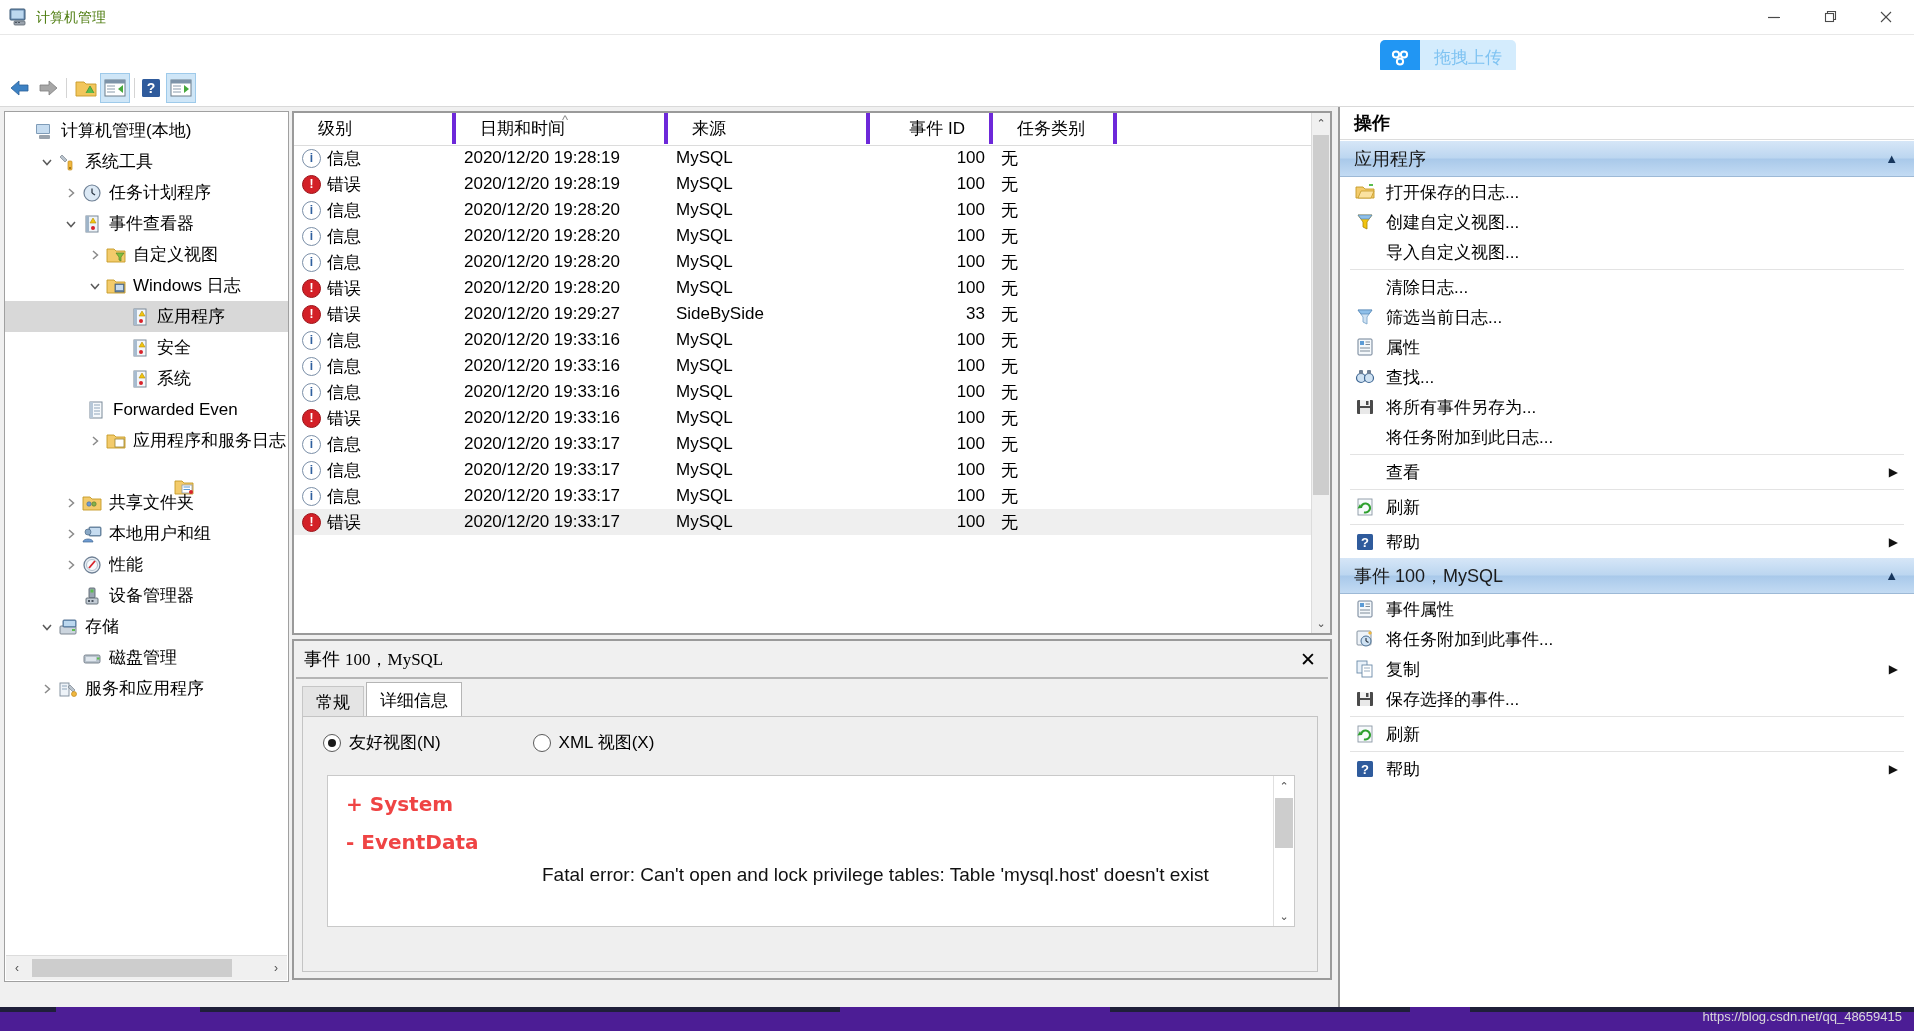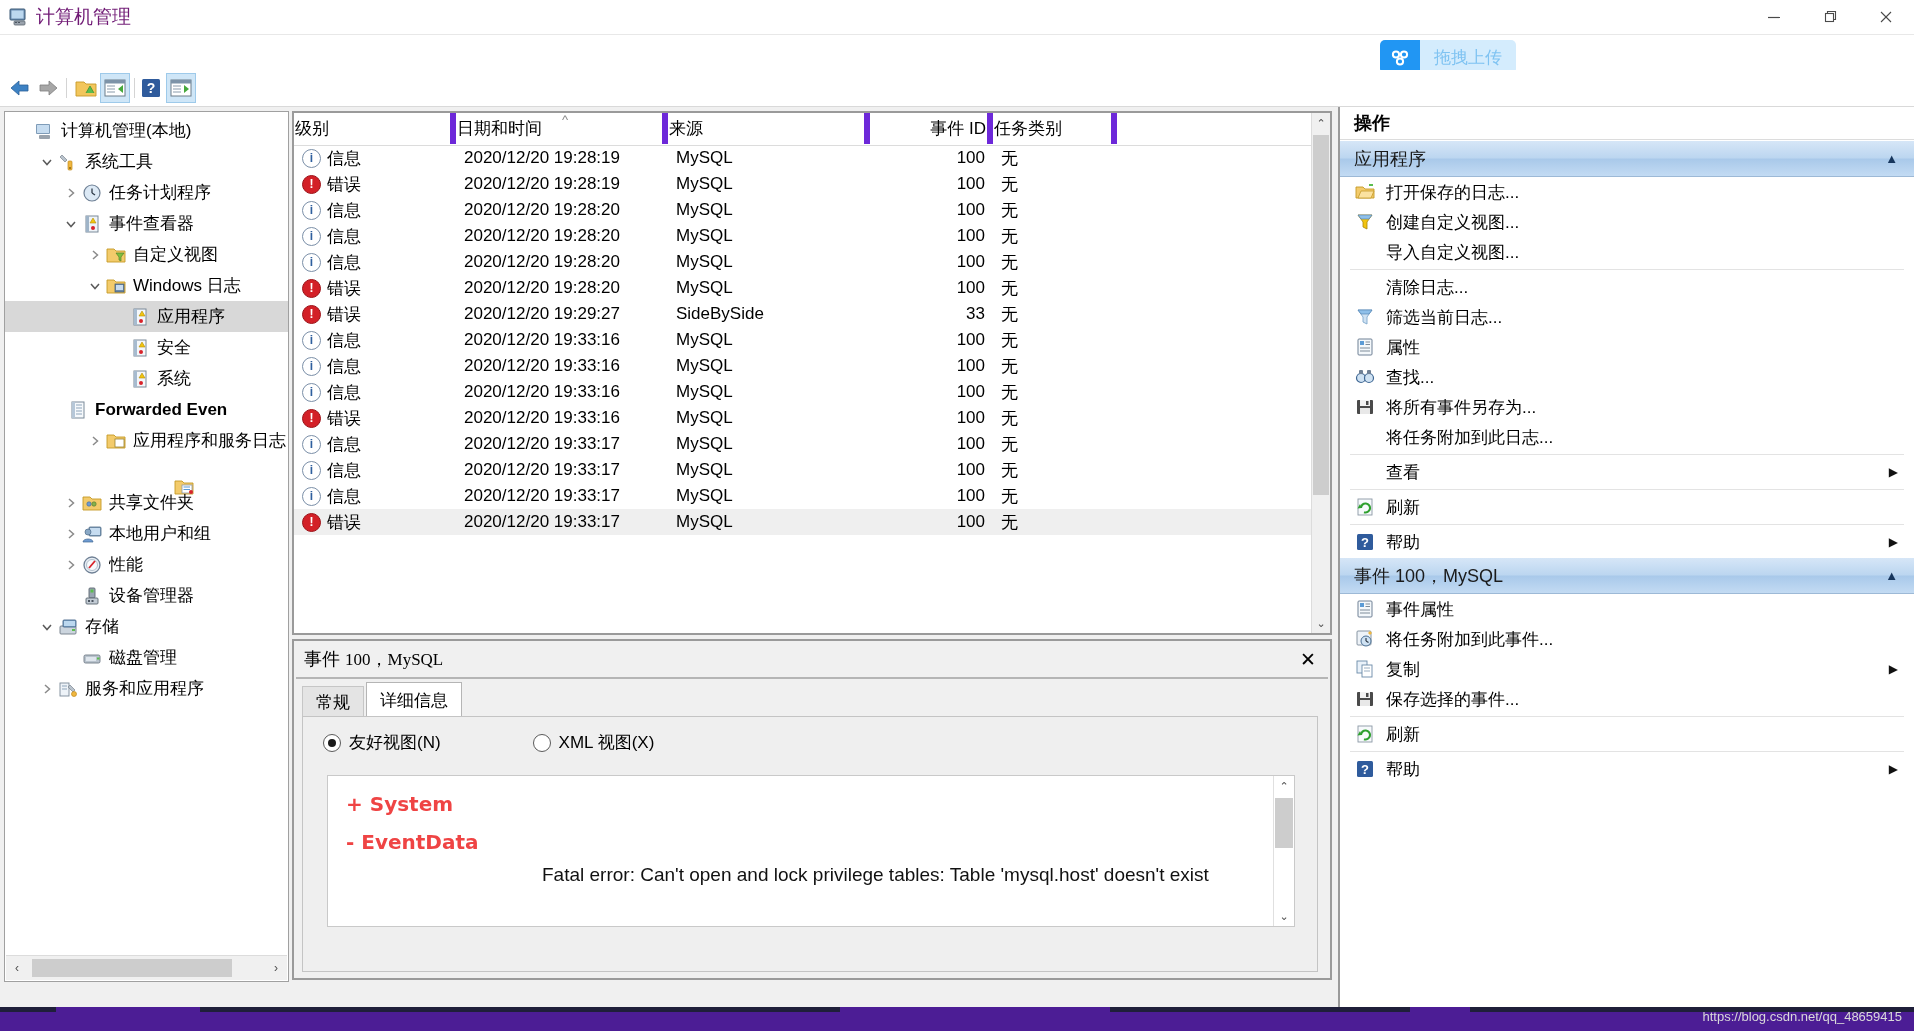--- a/index.html
+++ b/index.html
@@ -7,21 +7,21 @@
     width:1914px;height:1031px;overflow:hidden;
     font-family:"Liberation Sans","DejaVu Sans",sans-serif;
     background:#ffffff;
     -webkit-font-smoothing:antialiased;
   }
   .app{position:relative;width:1914px;height:1031px;background:#ffffff;}
 
   
   .titlebar{position:absolute;left:0;top:0;width:1914px;height:34px;background:#ffffff;border-bottom:1px solid #e8e8e8;}
   .title-icon{position:absolute;left:8px;top:6px;width:22px;height:22px;}
-  .title-text{position:absolute;left:36px;top:5px;font-size:19px;color:#701a75;line-height:24px;}
+  .title-text{position:absolute;left:36px;top:5px;font-size:14px;color:#4d7c0f;line-height:24px;}
   .winbtn{position:absolute;top:0;width:56px;height:34px;display:flex;align-items:center;justify-content:center;color:#4a4a4a;}
   .wb-min{right:112px;}
   .wb-max{right:56px;}
   .wb-close{right:0;}
 
   
   .menubar{position:absolute;left:0;top:34px;width:1914px;height:36px;background:#ffffff;border-bottom:1px solid #ffffff;}
   .menuitem{position:absolute;top:0;height:36px;display:flex;align-items:center;padding:0 12px;font-size:18px;color:#000;}
 
   
@@ -49,21 +49,21 @@
   
   .treehs{position:absolute;left:1px;bottom:1px;width:281px;height:24px;background:#f0f0f0;border-top:1px solid #dcdcdc;}
   .hs-arrow{position:absolute;top:0;width:22px;height:24px;display:flex;align-items:center;justify-content:center;font-size:12px;color:#505050;}
   .hs-thumb{position:absolute;left:26px;top:3px;width:200px;height:18px;background:#cdcdcd;}
 
   
   .center{position:absolute;left:292px;top:4px;width:1040px;height:869px;}
 
   .listbox{position:absolute;left:0;top:0;width:1040px;height:524px;background:#fff;border:2px solid #9a9a9a;box-sizing:border-box;overflow:hidden;}
   .lhead{position:absolute;left:0;top:0;height:32px;width:1022px;background:#fff;border-bottom:1px solid #dcdcdc;}
-  .lhcell{position:absolute;top:0;height:31px;display:flex;align-items:center;font-size:17px;color:#000;border-right:6px solid #6d28d9;box-sizing:border-box;padding:0 1px;}
+  .lhcell{position:absolute;top:0;height:31px;display:flex;align-items:center;font-size:17px;color:#000;border-right:4px solid #6d28d9;box-sizing:border-box;padding:0 24px;}
   .lhcell.num{justify-content:flex-end;}
   .sortmark{position:absolute;top:-1px;font-size:13px;color:#888;}
   .rows{position:absolute;left:0;top:32px;width:1022px;}
   .lrow{position:relative;height:26px;font-size:17px;color:#000;}
   .lrow.sel{background:#efefef;}
   .lc{position:absolute;top:0;height:26px;display:flex;align-items:center;white-space:nowrap;padding:0 8px;box-sizing:border-box;}
   .lc.num{justify-content:flex-end;}
   .sevicon{width:17px;height:17px;border-radius:50%;margin-right:6px;flex:0 0 17px;display:flex;align-items:center;justify-content:center;font-size:12px;font-weight:bold;color:#fff;}
   .sev-info{background:#ffffff;border:1.6px solid #7b8fa8;color:#2f5f9e;}
   .sev-err{background:#d32027;border:1px solid #9d1218;color:#fff;}
@@ -322,21 +322,21 @@
             <span class="ticon">
               <svg width="20" height="20" viewBox="0 0 20 20">
                 <rect x="4" y="2" width="12" height="16" fill="#f4f7fa" stroke="#7b8a99" stroke-width="1"></rect>
                 <rect x="4" y="2" width="3" height="16" fill="#a7bbcf"></rect>
                 <path d="M12 4 l3 5 h-6 z" fill="#f2c40f" stroke="#b18f06" stroke-width="0.6"></path>
                 <circle cx="11" cy="14" r="2" fill="#d8232a"></circle>
               </svg>
             </span>
             <span class="tlabel">系统</span>
           </div>
-          <div class="tnode" style="padding-left: 42px; font-weight: bold;">
+          <div class="tnode" style="padding-left: 60px;">
             <span class="twist"></span>
             <span class="ticon">
               <svg width="20" height="20" viewBox="0 0 20 20">
                 <rect x="4" y="2" width="12" height="16" fill="#f6f9fc" stroke="#7b8a99" stroke-width="1"></rect>
                 <rect x="4" y="2" width="3" height="16" fill="#b6c7d8"></rect>
                 <line x1="8" y1="5" x2="14" y2="5" stroke="#8fa5ba" stroke-width="1"></line>
                 <line x1="8" y1="8" x2="14" y2="8" stroke="#8fa5ba" stroke-width="1"></line>
                 <line x1="8" y1="11" x2="14" y2="11" stroke="#8fa5ba" stroke-width="1"></line>
                 <line x1="8" y1="14" x2="14" y2="14" stroke="#8fa5ba" stroke-width="1"></line>
               </svg>

